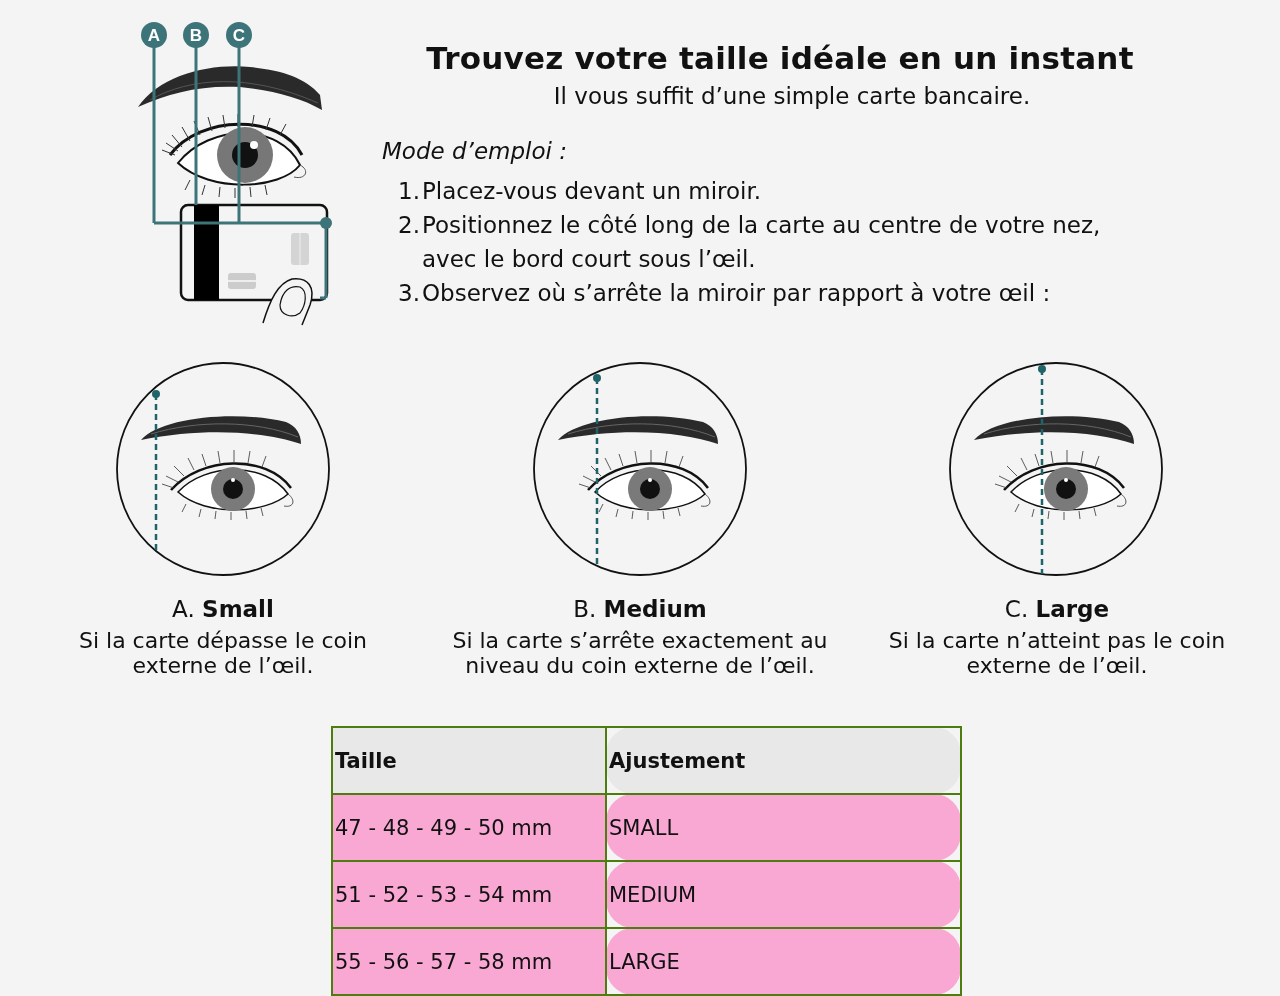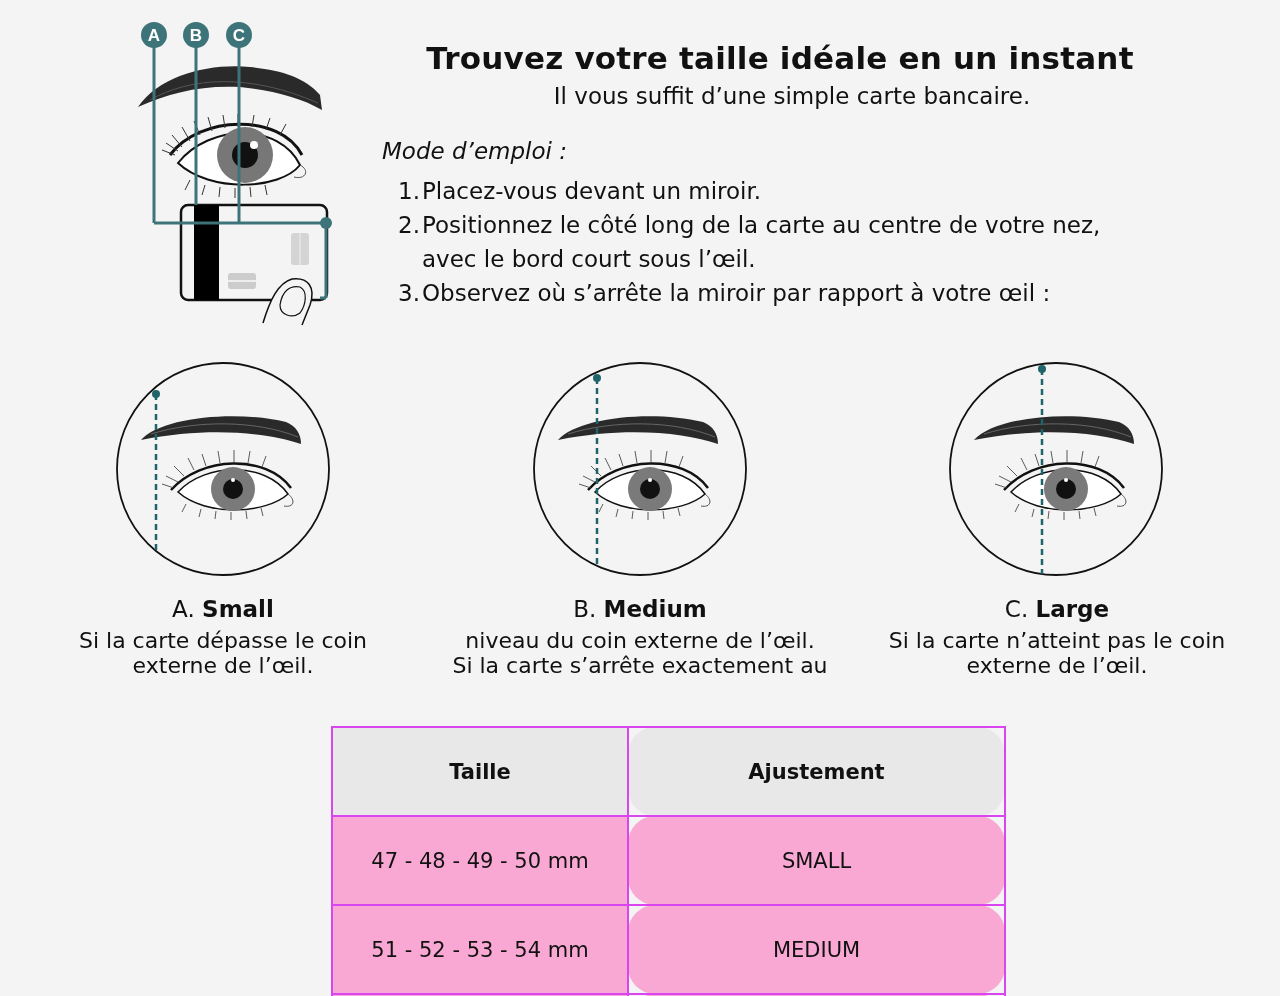--- a/index.html
+++ b/index.html
@@ -23,21 +23,21 @@
   .circle-svg { position:absolute; }
   .fig-caption { position:absolute; text-align:center; }
   .fig-caption .head { font-size:23px; }
   .fig-caption .head b { font-weight:bold; }
   .fig-caption .desc { font-size:22px; line-height:25px; margin-top:6px; }
   #size-table {
     position:absolute; left:331px; top:726px; border-collapse:collapse;
     font-size:21px;
   }
   #size-table th, #size-table td {
-    border:2px solid #d946ef; text-align:center; padding:13px;
+    border:2px solid #4d7c0f; text-align:left; padding:2px;
   }
   #size-table th { background:#e8e8e8; font-weight:bold; height:61px; }
   #size-table td { height:61px; background:#f9a8d4; }
   #size-table .c1 { width:268px; }
   #size-table .c2 { width:349px;border-radius:27px; }
 </style>
 </head>
 <body>
 
 <svg id="hero-illustration" class="abs" viewBox="0 0 220 315" xmlns="http://www.w3.org/2000/svg">
@@ -182,22 +182,22 @@
 <div class="fig-caption" style="left:40px; width:366px; top:596px;">
   <div class="head"><span>A.</span> <b>Small</b></div>
   <div class="desc">
     <div>Si la carte dépasse le coin</div>
     <div>externe de l’œil.</div>
   </div>
 </div>
 <div class="fig-caption" style="left:430px; width:420px; top:596px;">
   <div class="head"><span>B.</span> <b>Medium</b></div>
   <div class="desc">
+    <div>Si la carte s’arrête exactement au</div>
     <div>niveau du coin externe de l’œil.</div>
-    <div>Si la carte s’arrête exactement au</div>
   </div>
 </div>
 <div class="fig-caption" style="left:862px; width:390px; top:596px;">
   <div class="head"><span>C.</span> <b>Large</b></div>
   <div class="desc">
     <div>Si la carte n’atteint pas le coin</div>
     <div>externe de l’œil.</div>
   </div>
 </div>
 

